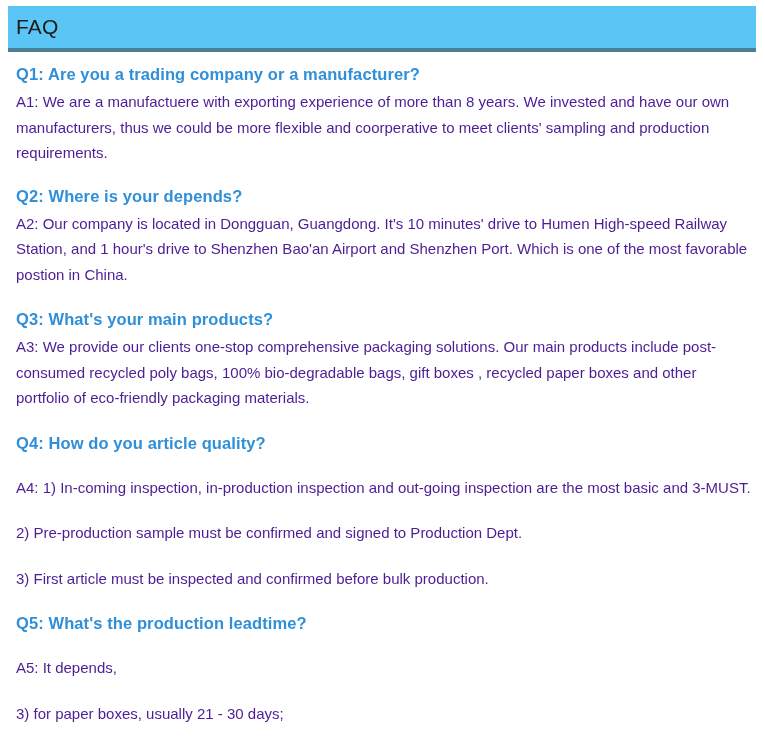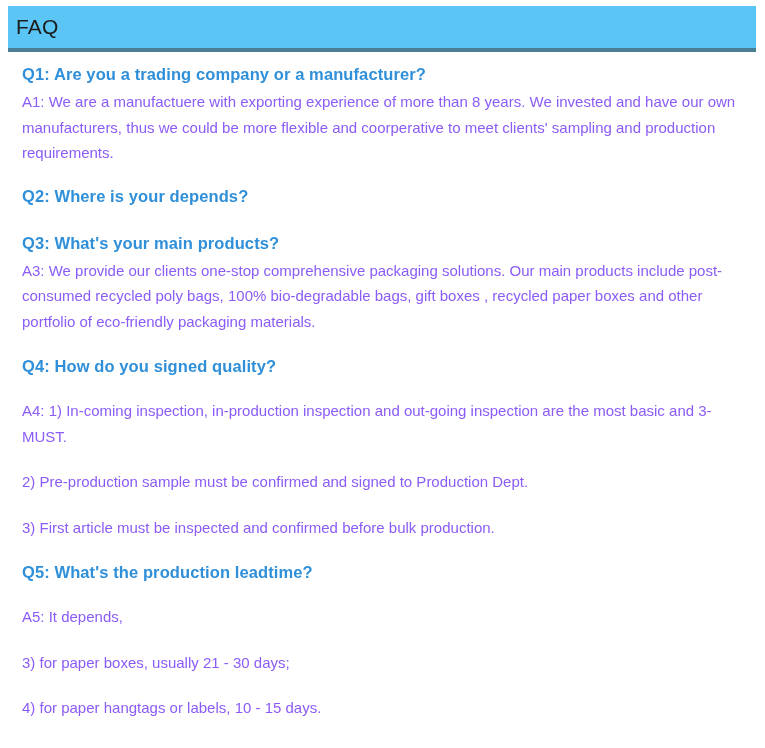--- a/index.html
+++ b/index.html
@@ -47,36 +47,36 @@
 
   
   .content {
     position: absolute;
     left: 0;
     top: 62px;
     width: 765px;
   }
 
   .qa-block {
-    padding: 0 14px 0 22px;
+    padding: 0 14px 0 16px;
   }
 
   .q-heading {
     color: #2f8fd8;
     font-size: 16.5px;
     font-weight: bold;
     line-height: 24px;
     margin: 0 0 3px 0;
     letter-spacing: 0.1px;
   }
 
   .a-body {
     font-size: 15px;
     line-height: 25.5px;
-    color: #8b5cf6;
+    color: #4c1d95;
     margin: 0;
     max-width: 742px;
     text-align: left;
   }
 
   .a-line {
     display: block;
     margin-top: 20px;
   }
 
@@ -98,33 +98,34 @@
 
     <div class="qa-block">
       <div class="q-heading">Q1: Are you a trading company or a manufacturer?</div>
       <div class="a-body">A1: We are a manufactuere with exporting experience of more than 8 years. We invested and have our own manufacturers, thus we could be more flexible and coorperative to meet clients' sampling and production requirements.</div>
     </div>
 
     <div class="spacer-1"></div>
 
     <div class="qa-block">
       <div class="q-heading">Q2: Where is your depends?</div>
+      <div class="a-body">A2: Our company is located in Dongguan, Guangdong. It's 10 minutes' drive to Humen High-speed Railway Station, and 1 hour's drive to Shenzhen Bao'an Airport and Shenzhen Port. Which is one of the most favorable postion in China.</div>
     </div>
 
     <div class="spacer-2"></div>
 
     <div class="qa-block">
       <div class="q-heading">Q3: What's your main products?</div>
       <div class="a-body">A3: We provide our clients one-stop comprehensive packaging solutions. Our main products include post-consumed recycled poly bags, 100% bio-degradable bags, gift boxes , recycled paper boxes and other portfolio of eco-friendly packaging materials.</div>
     </div>
 
     <div class="spacer-3"></div>
 
     <div class="qa-block">
-      <div class="q-heading">Q4: How do you signed quality?</div>
+      <div class="q-heading">Q4: How do you article quality?</div>
       <div class="a-body">
         <span class="a-line">A4: 1) In-coming inspection, in-production inspection and out-going inspection are the most basic and 3-MUST.</span>
         <span class="a-line">2) Pre-production sample must be confirmed and signed to Production Dept.</span>
         <span class="a-line">3) First article must be inspected and confirmed before bulk production.</span>
       </div>
     </div>
 
     <div class="spacer-4"></div>
 
     <div class="qa-block">

